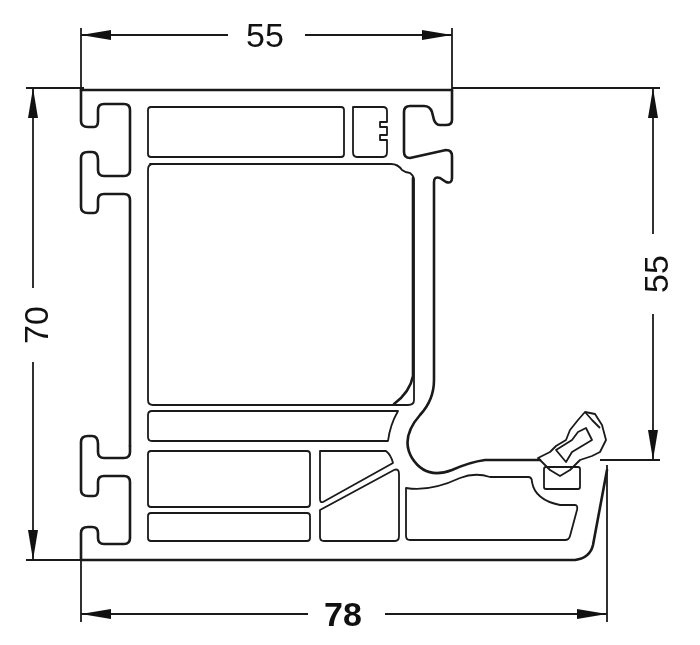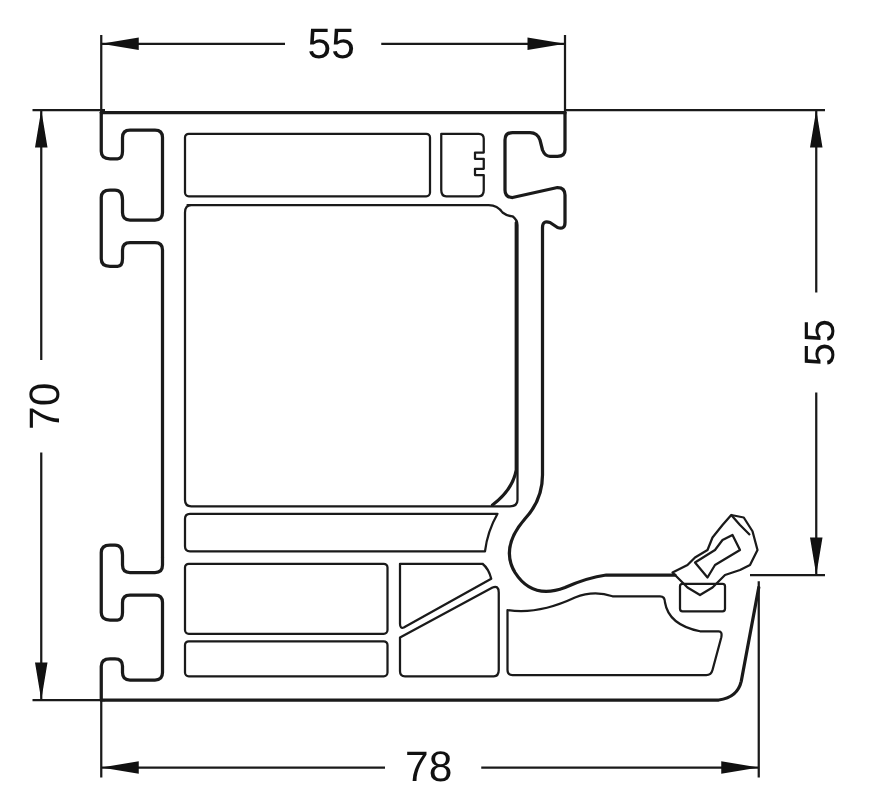--- a/index.html
+++ b/index.html
@@ -80,15 +80,15 @@
 
   <g>
     <rect class="thin" x="544" y="467" width="36" height="22" rx="2"></rect>
     <path class="thin" d="M538,458 L550,452 L556,446 L566,440 L570,430 L578,420 L585,412 L595,414 L602,425 L606,440 L600,452 L592,456 L580,460 L570,470 L560,476 L550,470 Z"></path>
     <path class="thin" d="M556,450 L566,462 L572,452 L582,446 L592,440 L586,428 L578,432 L572,440 Z"></path>
     <path class="thin" d="M585,412 L592,420 L600,428"></path>
   </g>
 </svg>
 
 <div class="label" style="left:240px; top:18px;">55</div>
-<div class="label" style="left:318px; top:597px;">78</div>
+<div class="label" style="left:318px; top:597px;font-weight:bold;">78</div>
 <div class="label" style="left:11px; top:308px; transform: rotate(-90deg); transform-origin: center;">70</div>
 <div class="label" style="left:631px; top:257px; transform: rotate(-90deg); transform-origin: center;">55</div>
 
 </body></html>

